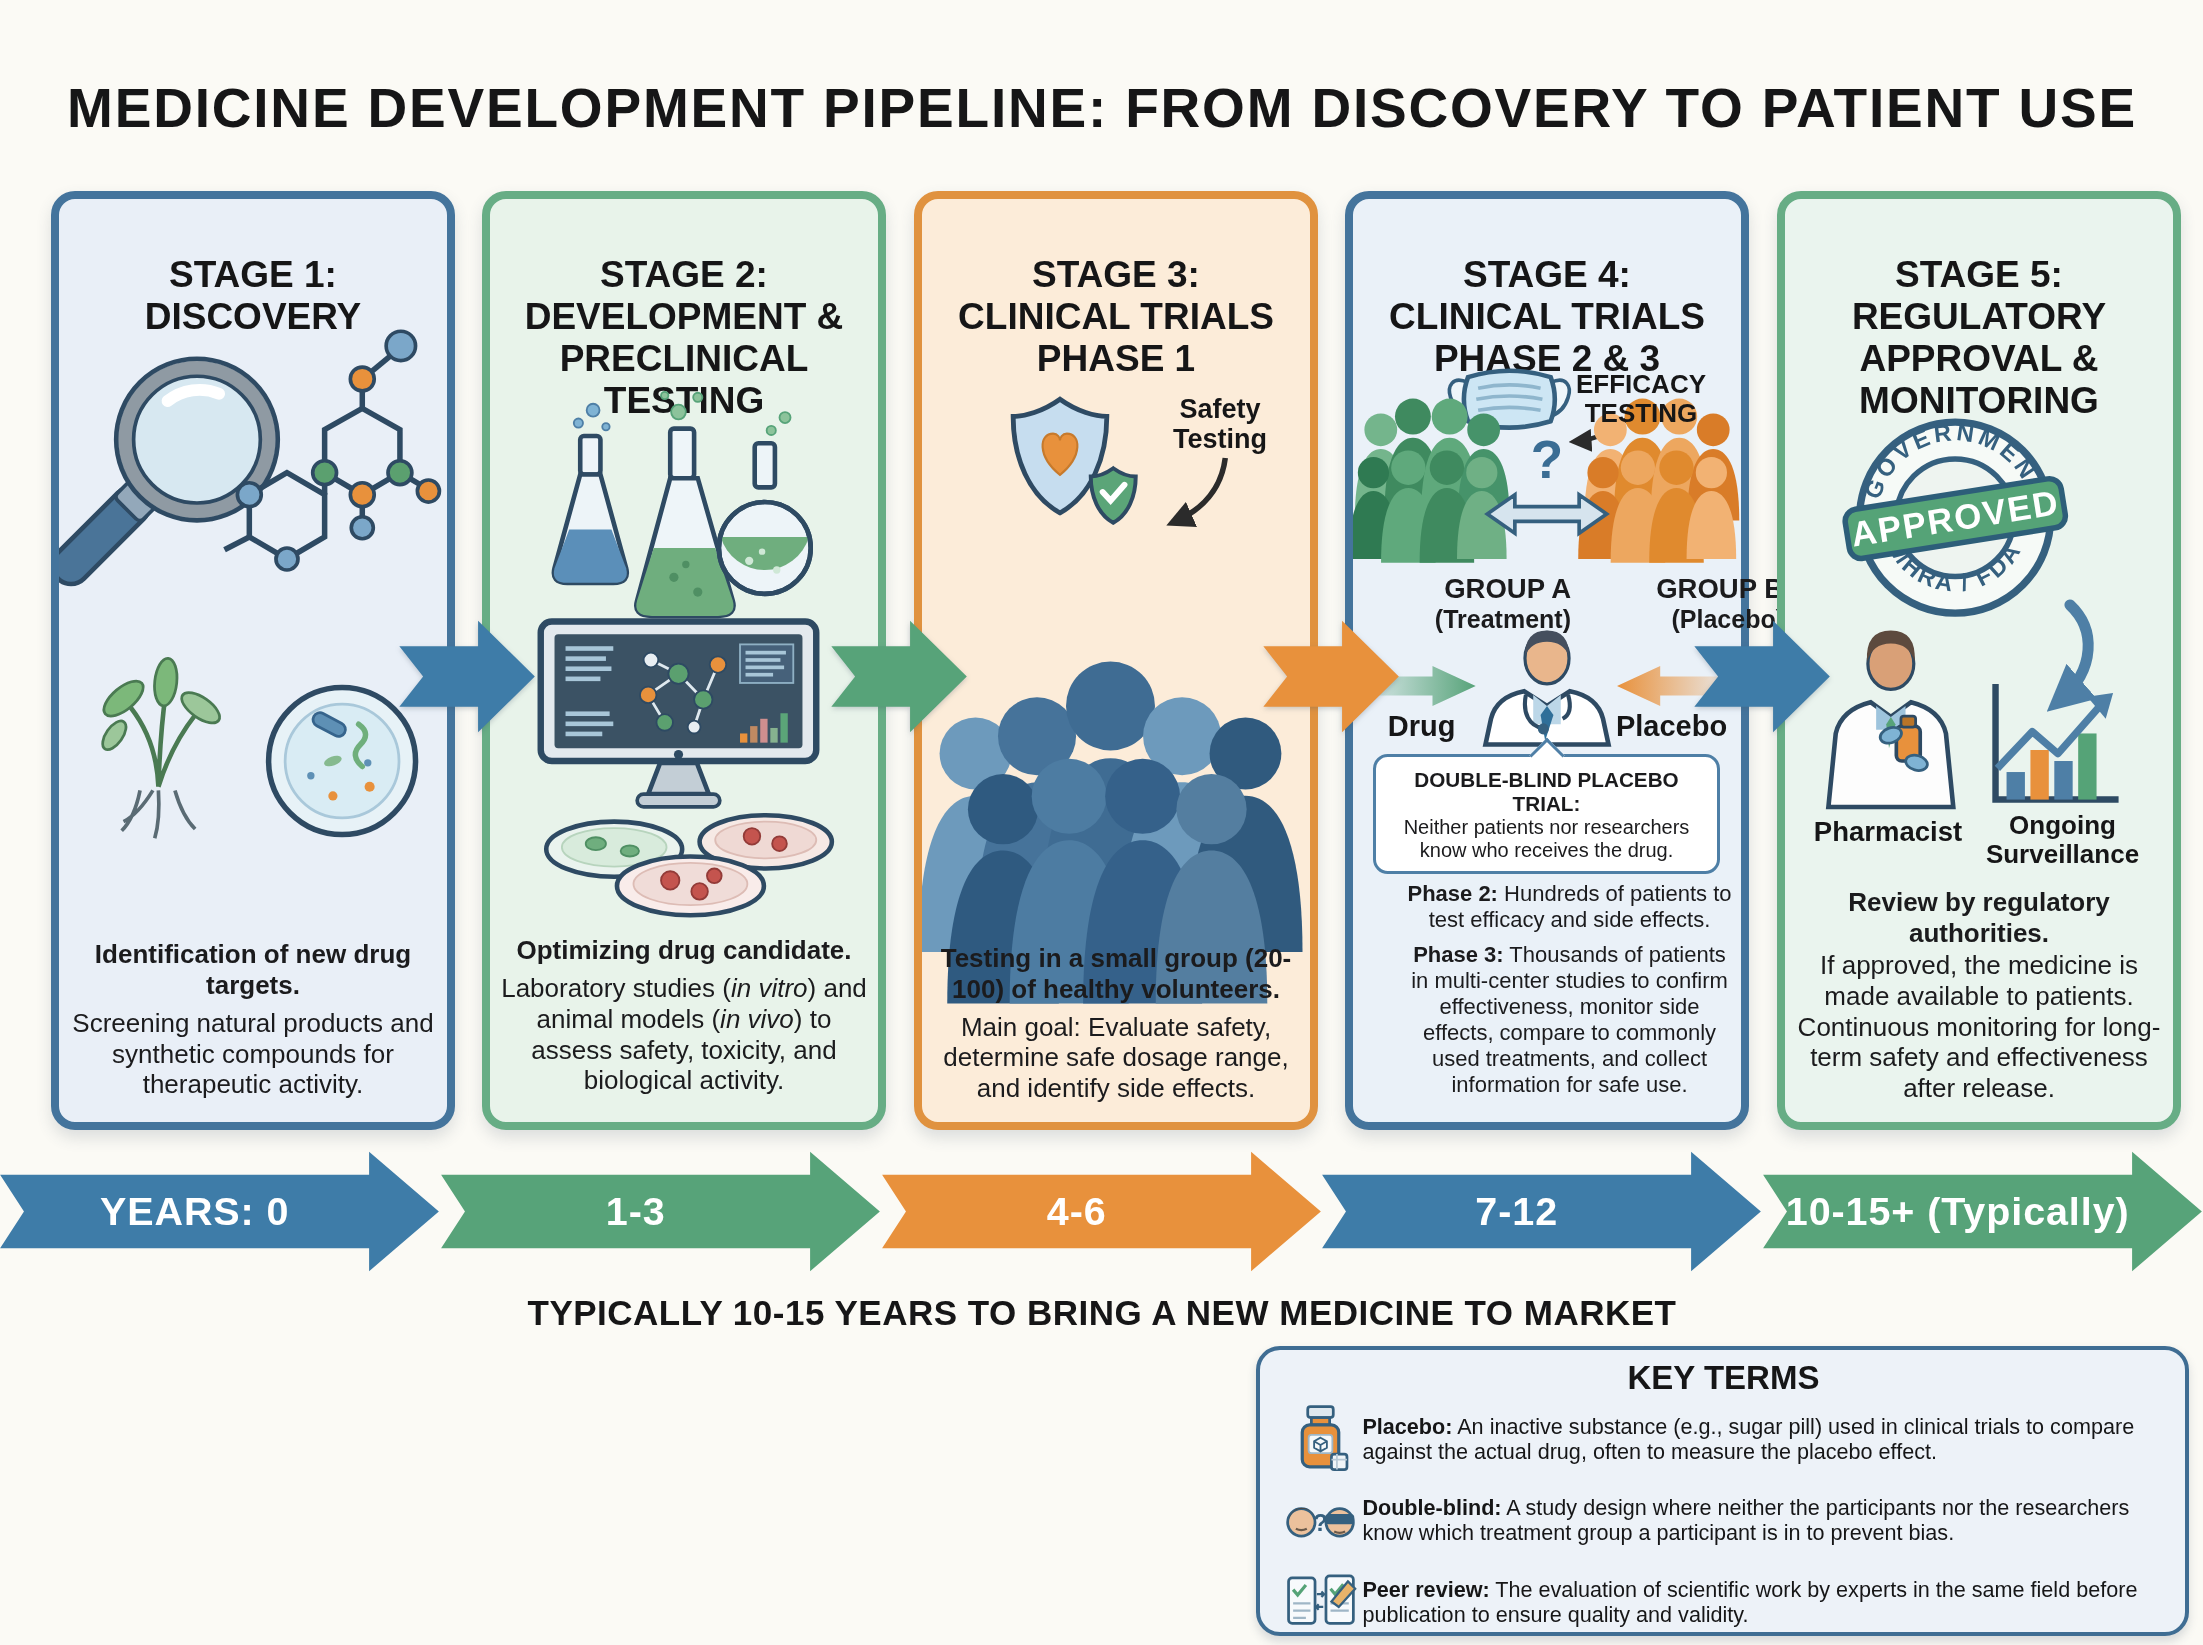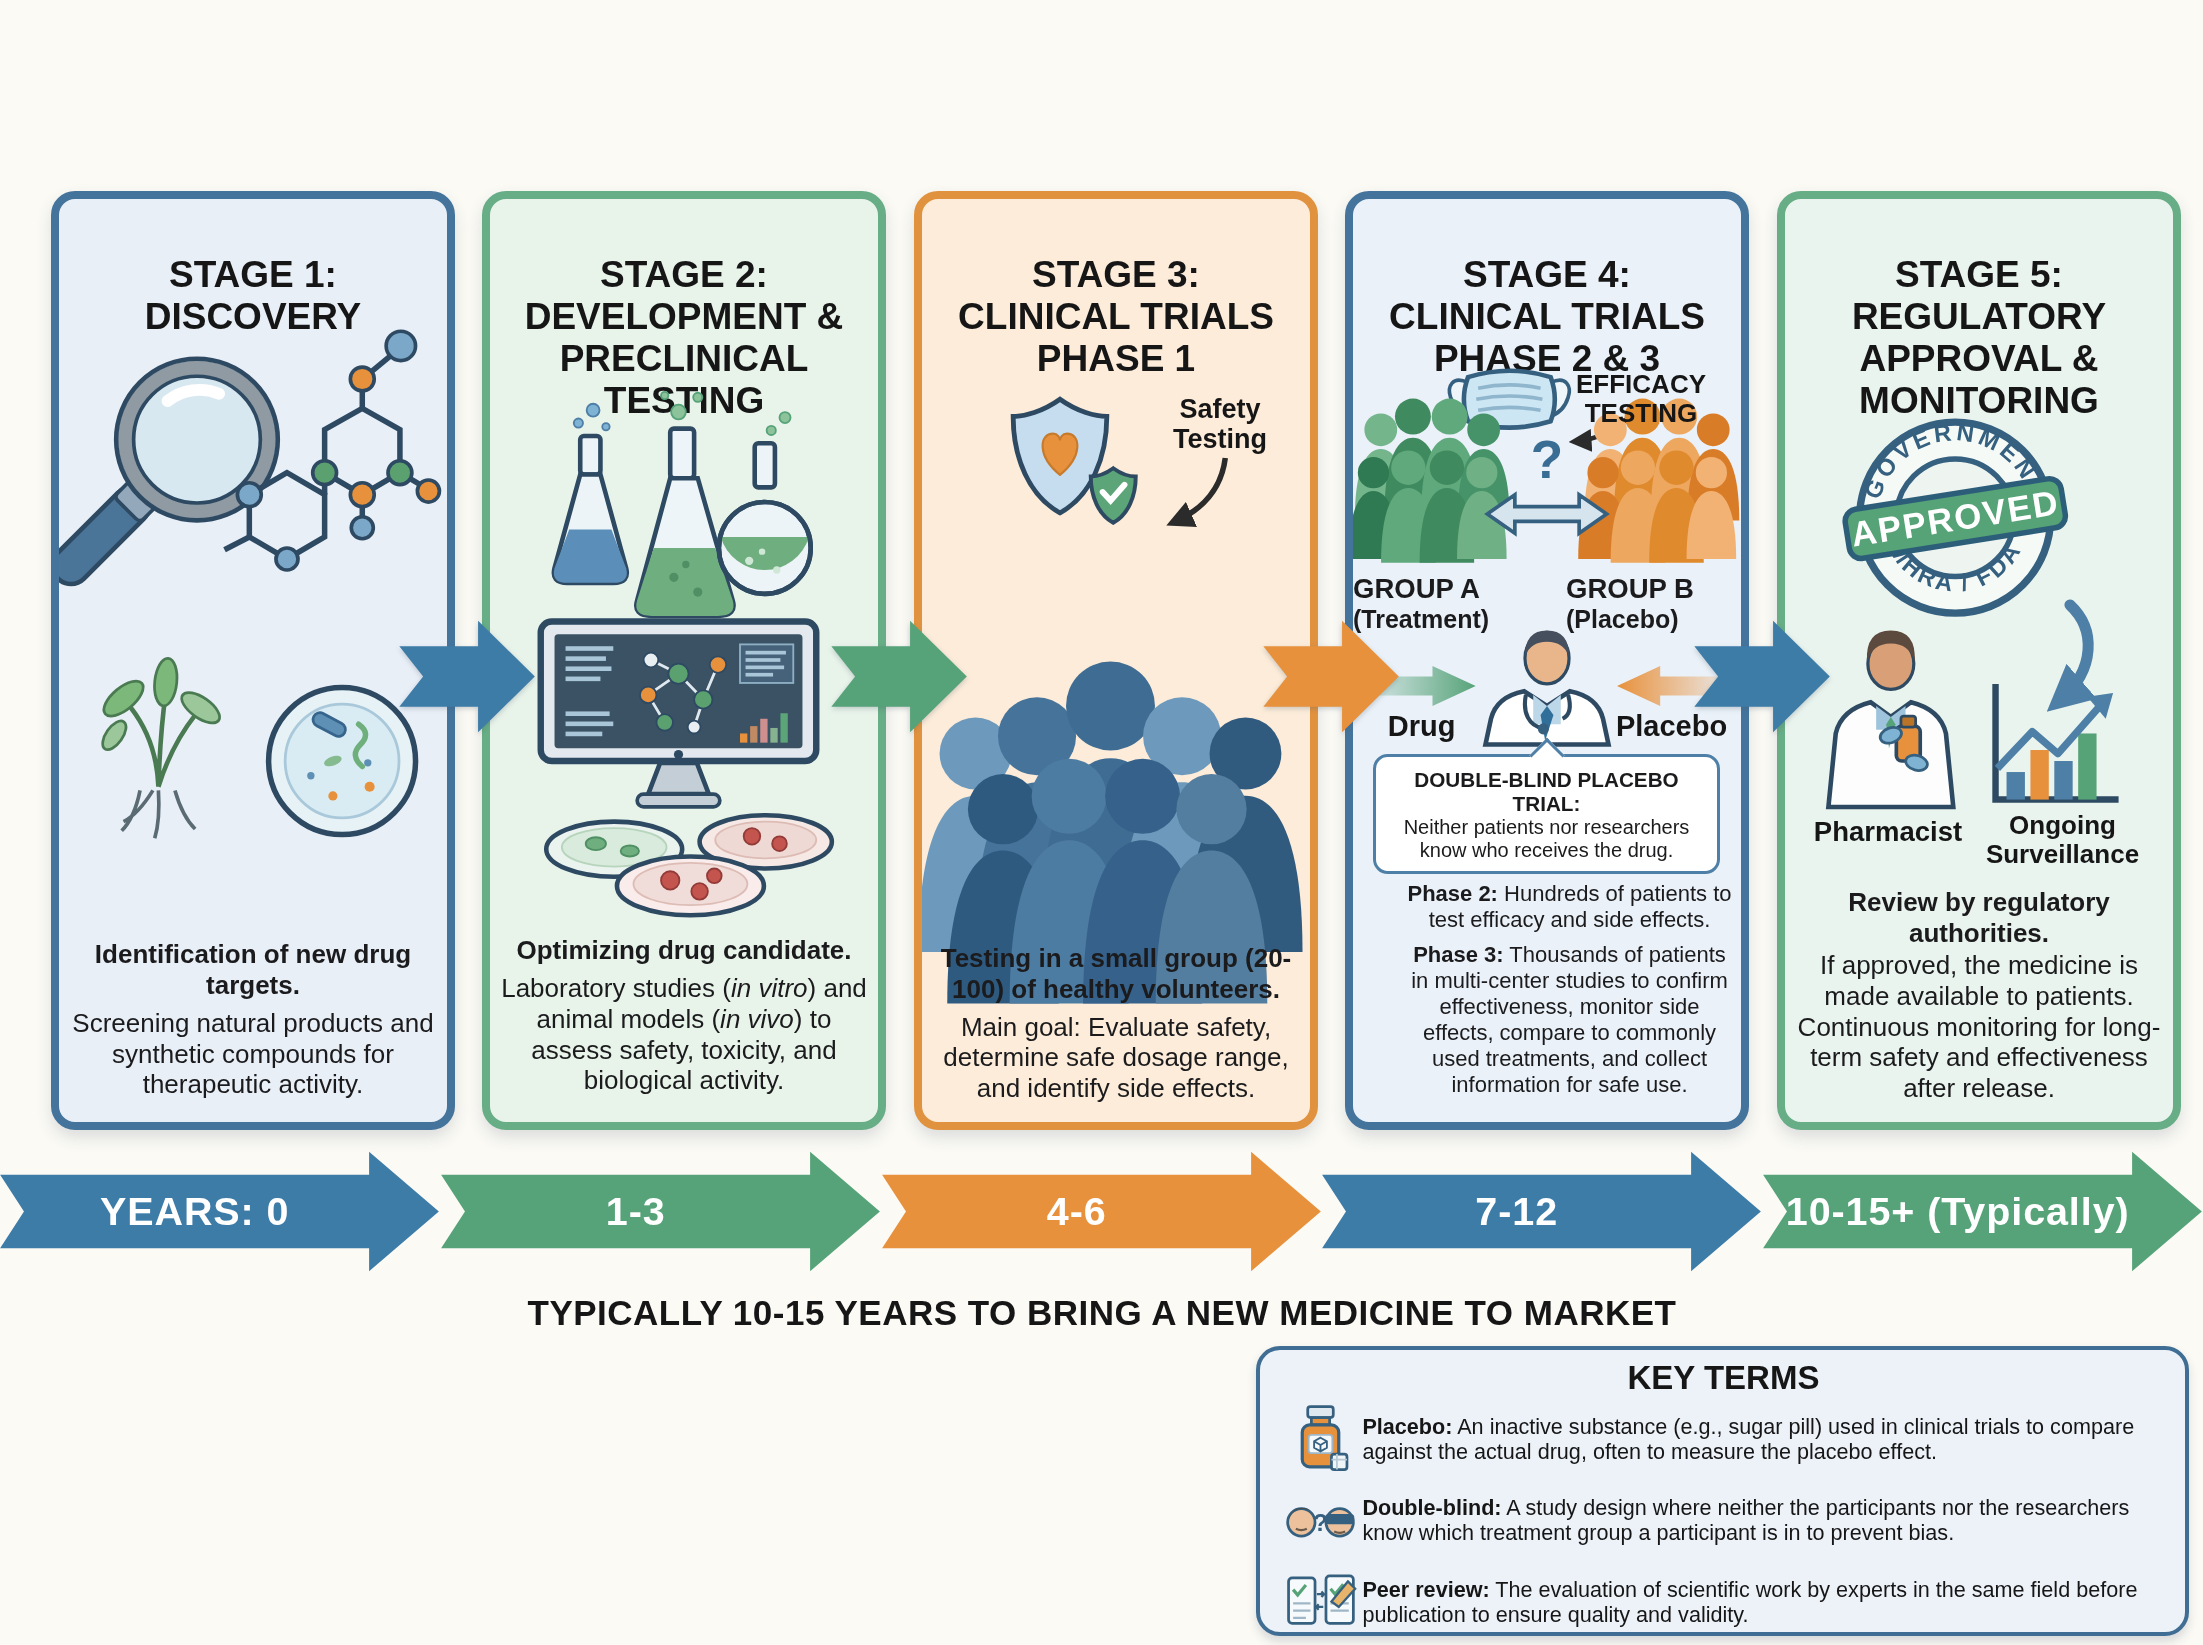--- a/index.html
+++ b/index.html
@@ -21,21 +21,21 @@
               font-size:37px;font-weight:800;line-height:1.14;color:#161617;}
   .card-title span{display:block;}
   .card-art{position:absolute;left:0;top:0;width:388px;height:922px;pointer-events:none;}
   .card-text{position:absolute;left:9.2px;right:9.2px;text-align:center;
              font-size:26px;line-height:1.18;}
   .card-text .hd{font-weight:800;display:block;margin-bottom:7.3px;}
   .it{font-style:italic;}
   .lbl{position:absolute;text-align:center;font-weight:800;color:#161617;}
 
   
-  .c4-grouplabel{position:absolute;top:375px;width:174px;text-align:left;line-height:1.12;}
+  .c4-grouplabel{position:absolute;top:375px;width:174px;text-align:right;line-height:1.12;margin-left:44px;}
   .c4-grouplabel .gname{font-weight:800;font-size:27.5px;display:block;}
   .c4-grouplabel .gsub{font-size:25px;font-weight:700;display:block;}
   .arrow-drug{position:absolute;left:14.7px;top:467px;width:108px;height:40px;
       background:linear-gradient(90deg,rgba(87,163,121,.12),#57a379);
       clip-path:polygon(0 26%,60% 26%,60% 0,100% 50%,60% 100%,60% 74%,0 74%);}
   .arrow-placebo{position:absolute;left:264px;top:467px;width:108px;height:40px;
       background:linear-gradient(270deg,rgba(232,145,60,.12),#e8913c);
       clip-path:polygon(100% 26%,40% 26%,40% 0,0 50%,40% 100%,40% 74%,100% 74%);}
   .bubble{position:absolute;left:20px;top:555px;width:347px;box-sizing:border-box;
           background:#ffffff;border:3.7px solid #4e7fa6;border-radius:14.7px;
@@ -91,20 +91,21 @@
         <path d="M0,0 L10,5 L0,10 Z" fill="#2b2b2b"></path>
       </marker>
     <marker id="mk-blue" viewBox="0 0 10 10" refX="6" refY="5" markerWidth="4.2" markerHeight="4.2" orient="auto-start-reverse">
         <path d="M0,0 L10,5 L0,10 Z" fill="#4e7fa6"></path>
       </marker>
   </defs>
 </svg>
 
 <div class="canvas">
 
+  <h1 class="main-title">MEDICINE DEVELOPMENT PIPELINE: FROM DISCOVERY TO PATIENT USE</h1>
 
   <section class="card card1">
     <h2 class="card-title">
       <span>STAGE 1:</span>
       <span>DISCOVERY</span>
     </h2>
     <svg class="card-art" viewBox="0 0 422 1004">
 
       <g transform="translate(150,262)">
         <g transform="rotate(135)">

